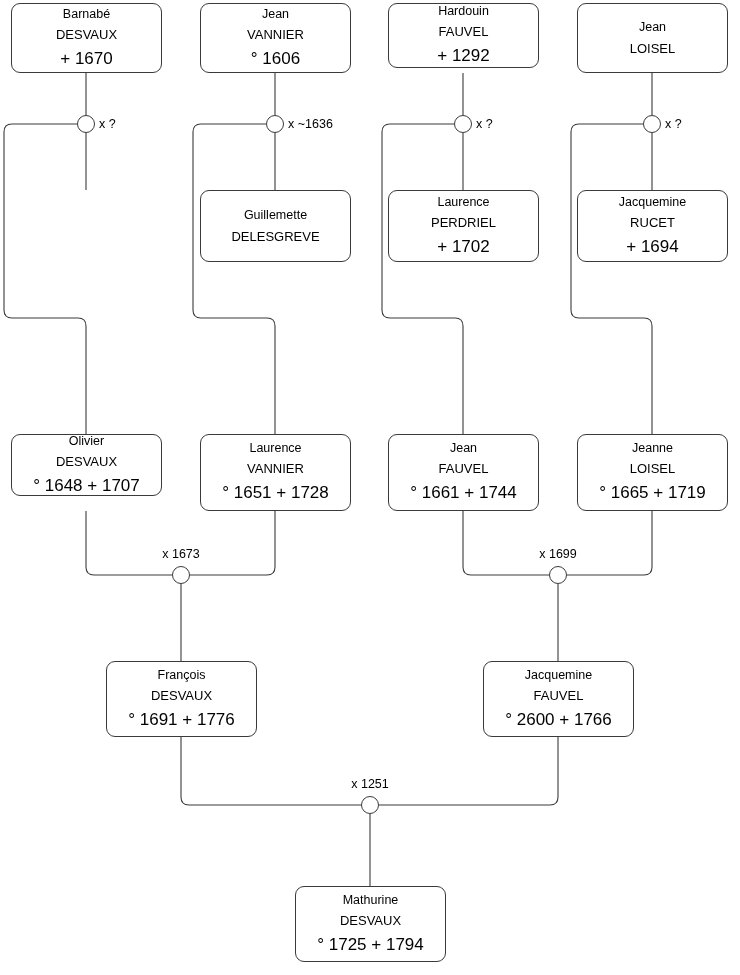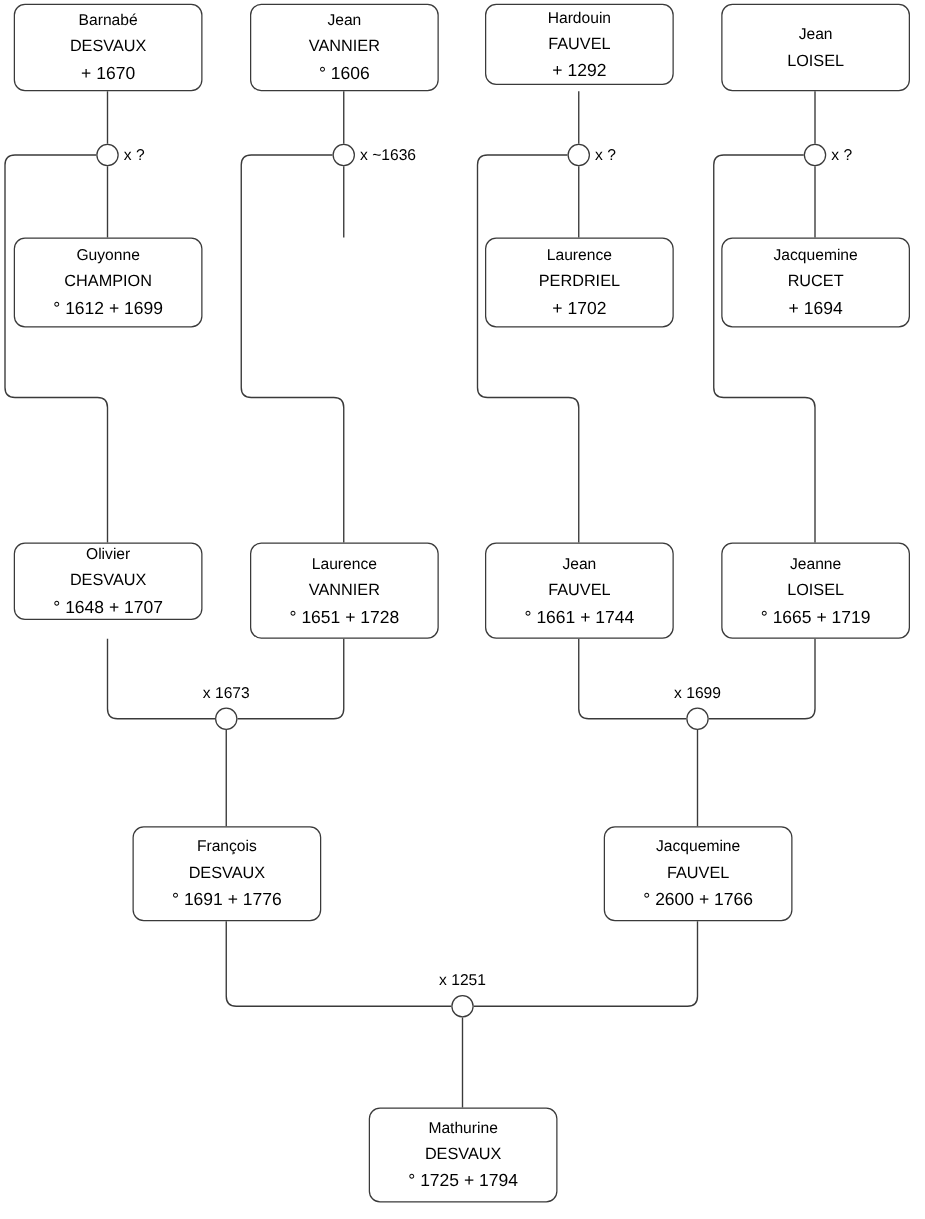--- a/index.html
+++ b/index.html
@@ -72,21 +72,21 @@
     font-size: 12.5px;
     line-height: 1.62;
     white-space: nowrap;
   }
   .person-surname {
     font-size: 13px;
     line-height: 1.62;
     white-space: nowrap;
   }
   .person-dates {
-    font-size: 14px;
+    font-size: 17px;
     line-height: 1.62;
     white-space: nowrap;
   }
   .person-dates:empty,
   .person-given:empty,
   .person-surname:empty {
     display: none;
   }
 </style>
 </head>
@@ -155,26 +155,26 @@
 
   <div class="union-node" style="left:266px; top:115px;"></div>
   <span class="union-label side" style="left:288px; top:118px;">x ~1636</span>
 
   <div class="union-node" style="left:454px; top:115px;"></div>
   <span class="union-label side" style="left:476px; top:118px;">x ?</span>
 
   <div class="union-node" style="left:643px; top:115px;"></div>
   <span class="union-label side" style="left:665px; top:118px;">x ?</span>
 
-  <div class="person-box" style="left:11px; top:190px; width:151px; height:72px;">
-    <span class="person-given">Guyonne</span>
-    <span class="person-surname">CHAMPION</span>
-    <span class="person-dates">° 1612 + 1699</span>
-  </div>
-
+
+  <div class="person-box" style="left:200px; top:190px; width:151px; height:72px;">
+    <span class="person-given">Guillemette</span>
+    <span class="person-surname">DELESGREVE</span>
+
+  </div>
 
   <div class="person-box" style="left:388px; top:190px; width:151px; height:72px;">
     <span class="person-given">Laurence</span>
     <span class="person-surname">PERDRIEL</span>
     <span class="person-dates">+ 1702</span>
   </div>
 
   <div class="person-box" style="left:577px; top:190px; width:151px; height:72px;">
     <span class="person-given">Jacquemine</span>
     <span class="person-surname">RUCET</span>

